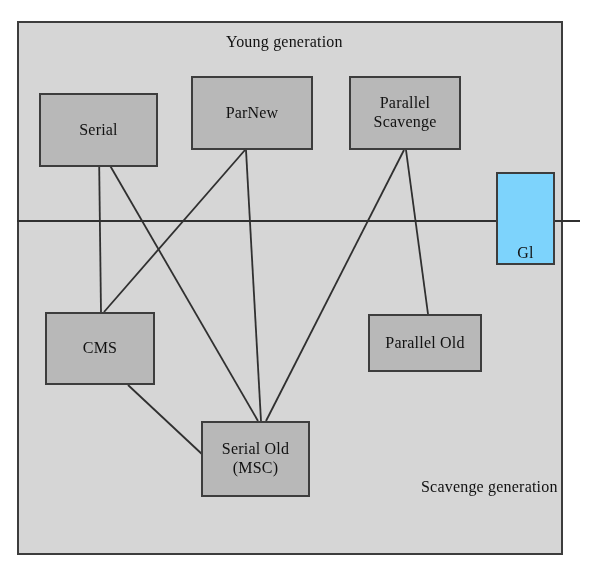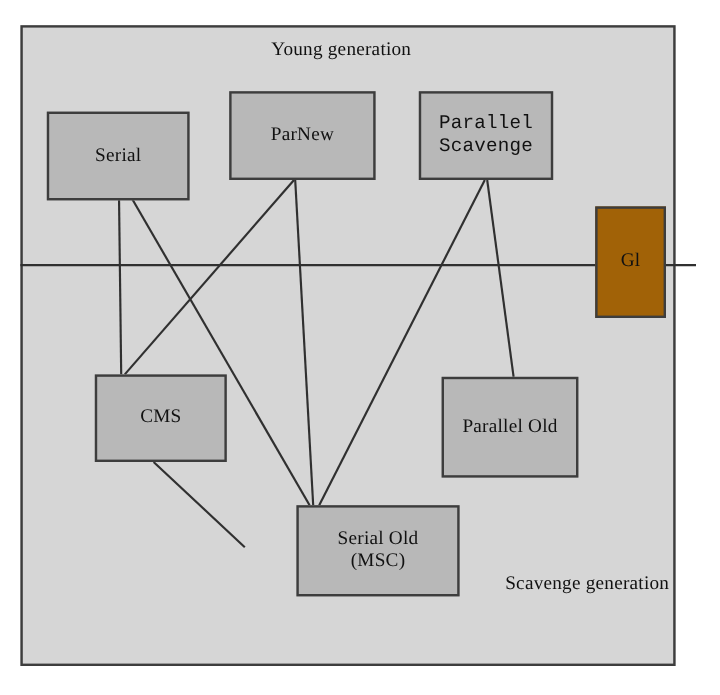--- a/index.html
+++ b/index.html
@@ -89,30 +89,30 @@
 
   <div class="region-caption" id="caption-tenured" style="left:421px; top:478px;">Scavenge generation</div>
 
   <div id="node-layer">
       <div class="node" style="left: 39px; top: 93px; width: 119px; height: 74px; background: rgb(184, 184, 184); border-color: rgb(61, 61, 61);">
         <span class="node-label">Serial</span>
       </div>
       <div class="node" style="left: 191px; top: 76px; width: 122px; height: 74px; background: rgb(184, 184, 184); border-color: rgb(61, 61, 61);">
         <span class="node-label">ParNew</span>
       </div>
-      <div class="node" style="left: 349px; top: 76px; width: 112px; height: 74px; background: rgb(184, 184, 184); border-color: rgb(61, 61, 61); font-family: Liberation Mono, monospace;">
+      <div class="node" style="left: 349px; top: 76px; width: 112px; height: 74px; background: rgb(184, 184, 184); border-color: rgb(61, 61, 61);">
         <span class="node-label">Parallel<br>Scavenge</span>
       </div>
-      <div class="node" style="left: 496px; top: 172px; width: 59px; height: 93px; background: #a16207; border-color: rgb(61, 61, 61);">
+      <div class="node" style="left: 496px; top: 172px; width: 59px; height: 93px; background: #7dd3fc; border-color: rgb(61, 61, 61); align-items: flex-end;">
         <span class="node-label">Gl</span>
       </div>
-      <div class="node" style="left: 45px; top: 312px; width: 110px; height: 73px; background: rgb(184, 184, 184); border-color: rgb(61, 61, 61); margin-left: 34px;">
+      <div class="node" style="left: 45px; top: 312px; width: 110px; height: 73px; background: rgb(184, 184, 184); border-color: rgb(61, 61, 61);">
         <span class="node-label">CMS</span>
       </div>
-      <div class="node" style="left: 201px; top: 421px; width: 136px; height: 76px; background: rgb(184, 184, 184); border-color: rgb(61, 61, 61); margin-left: 46px;">
+      <div class="node" style="left: 201px; top: 421px; width: 109px; height: 76px; background: rgb(184, 184, 184); border-color: rgb(61, 61, 61);">
         <span class="node-label">Serial Old<br>(MSC)</span>
       </div>
-      <div class="node" style="left: 368px; top: 314px; width: 114px; height: 84px; background: rgb(184, 184, 184); border-color: rgb(61, 61, 61);">
+      <div class="node" style="left: 368px; top: 314px; width: 114px; height: 58px; background: rgb(184, 184, 184); border-color: rgb(61, 61, 61);">
         <span class="node-label">Parallel Old</span>
       </div>
     </div>
 
 </div>
 
 </body></html>

